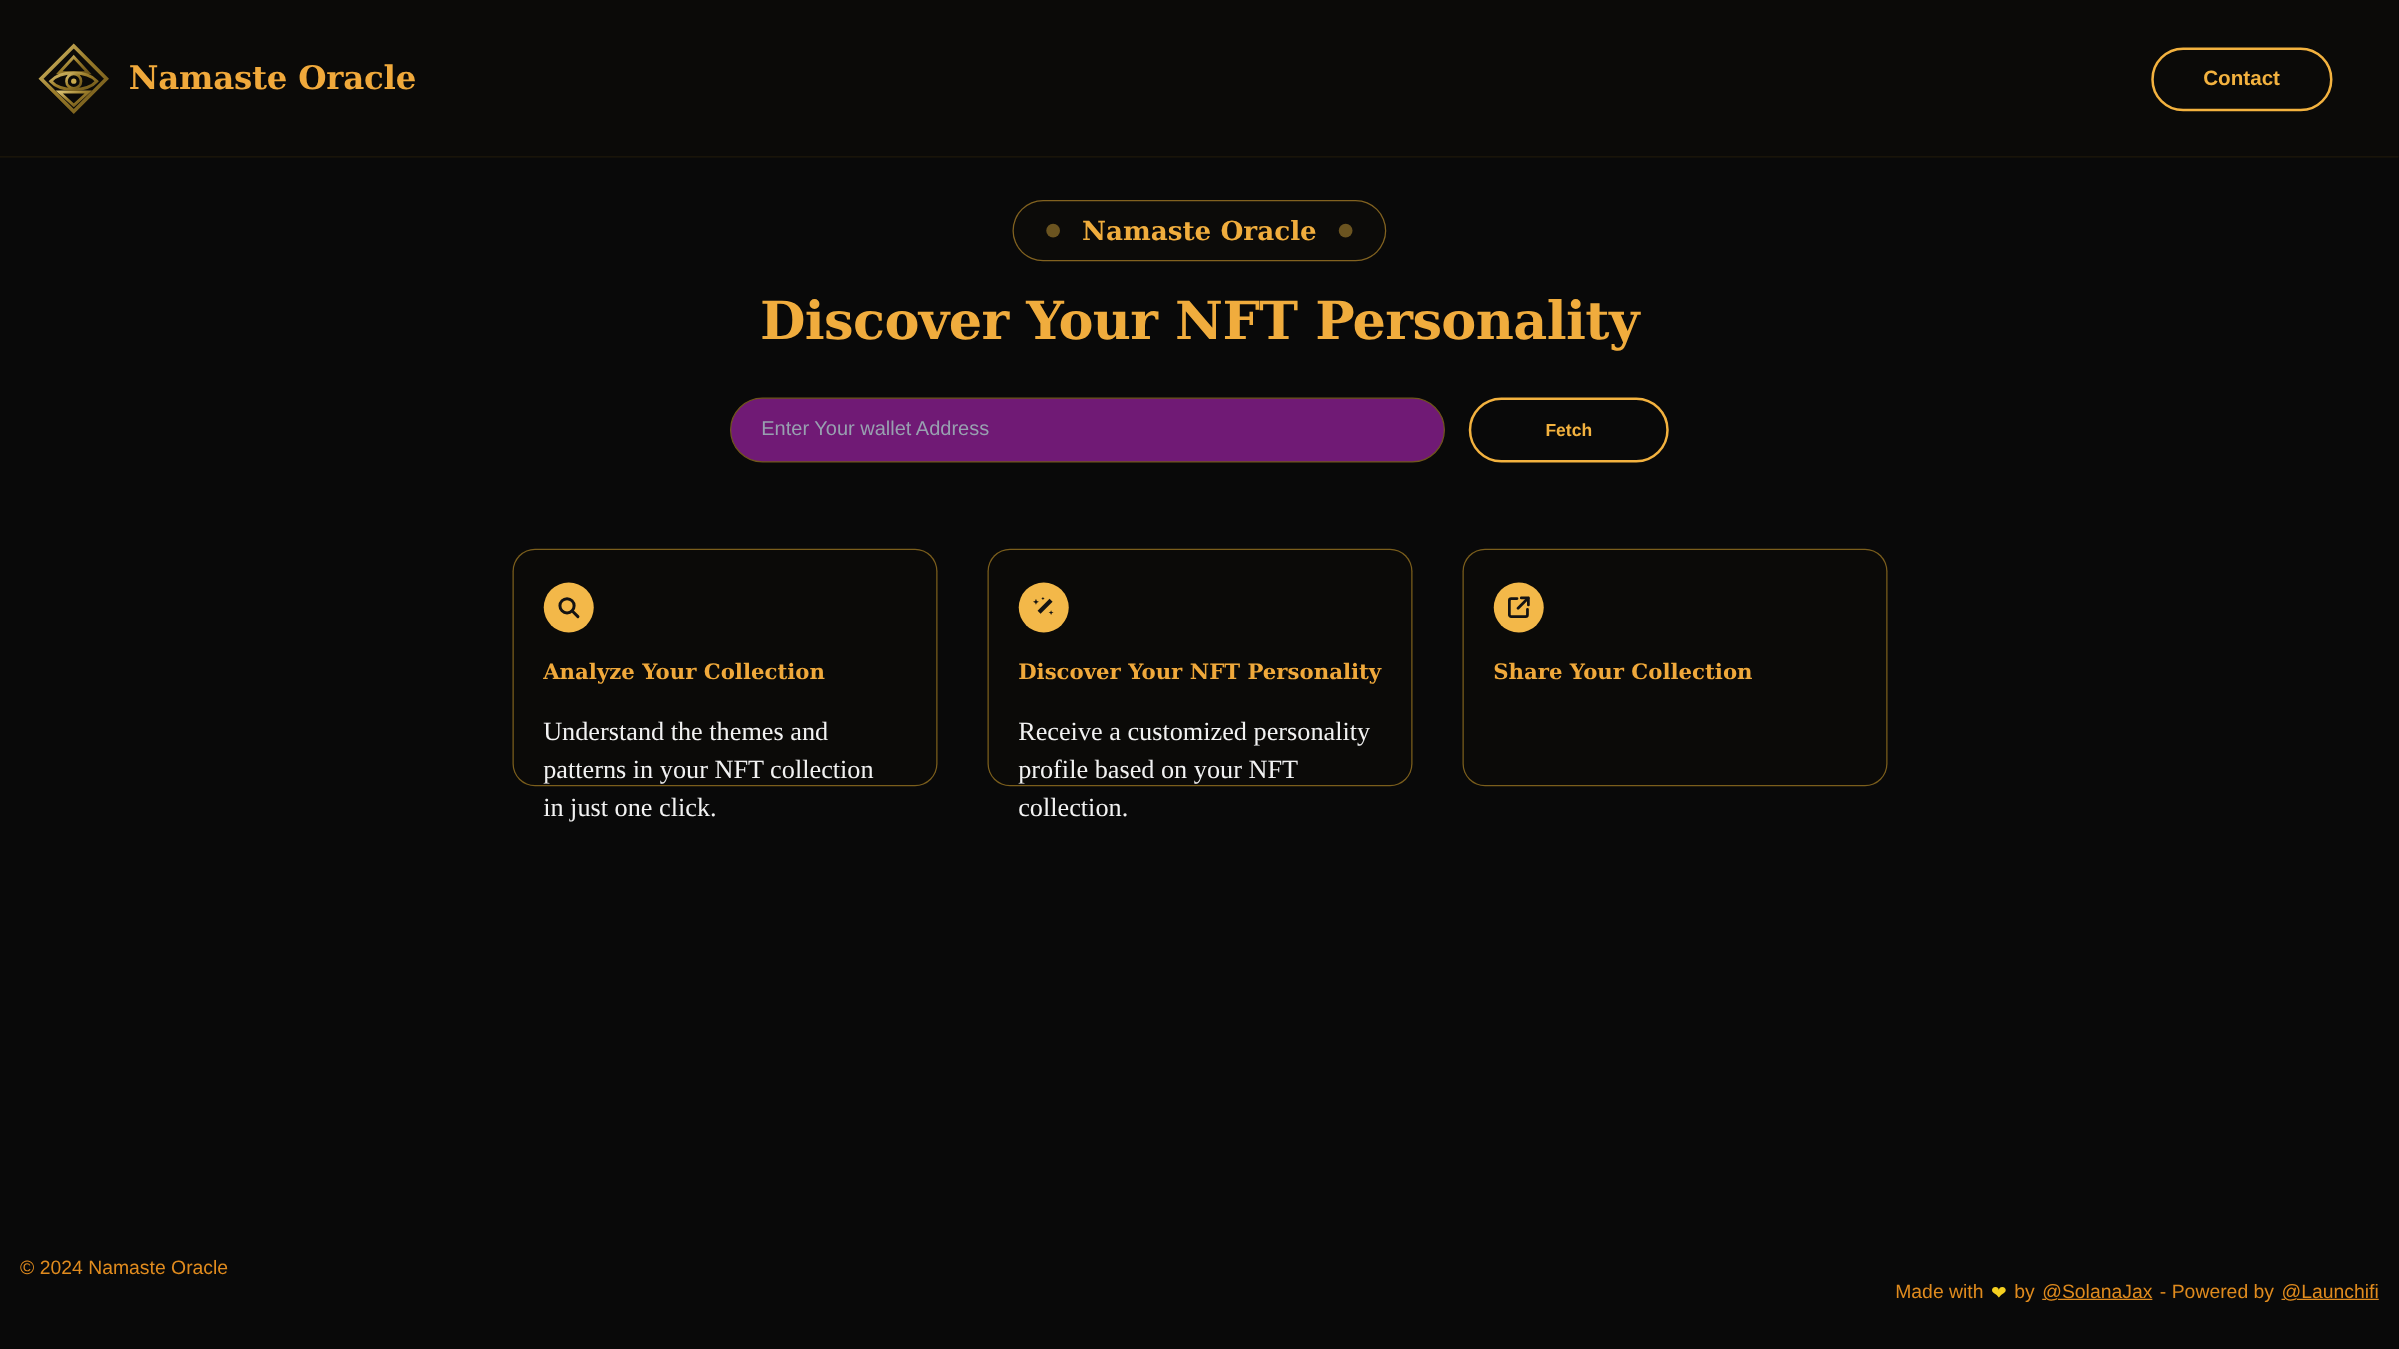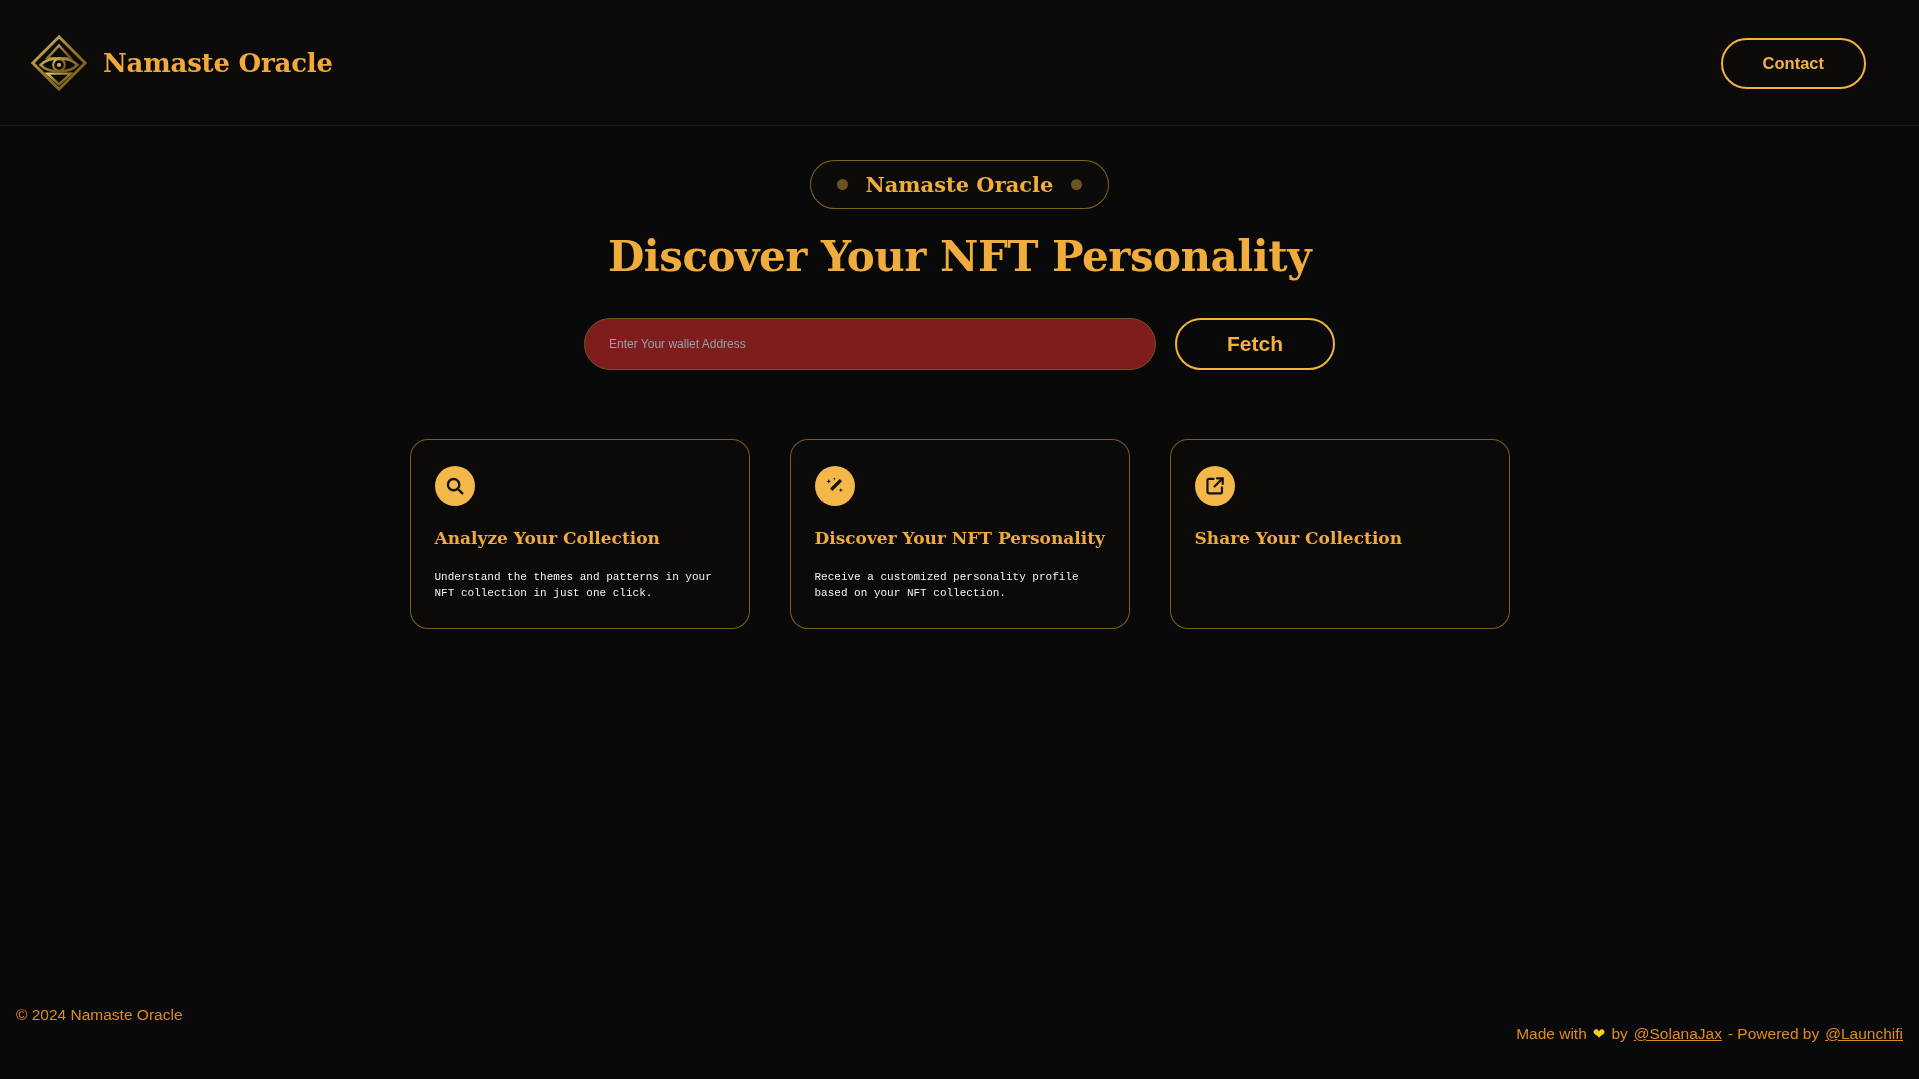--- a/index.html
+++ b/index.html
@@ -116,40 +116,40 @@
     margin-top: 37px;
     display: flex;
     align-items: center;
     gap: 19px;
   }
   .wallet-input {
     width: 572px;
     height: 52px;
     border-radius: 999px;
     border: 1.5px solid #70561c;
-    background: #7f1d1d;
+    background: #701a75;
     color: #e8e8e8;
     font-family: "Liberation Sans", sans-serif;
-    font-size: 12px;
+    font-size: 16px;
     padding: 0 24px;
     outline: none;
   }
   .wallet-input::placeholder {
     color: #98a0b0;
   }
   .fetch-btn {
     height: 52px;
     min-width: 160px;
     border-radius: 26px;
     border: 2px solid #f3b23f;
     background: transparent;
     color: #f3b23f;
     font-family: "Liberation Sans", sans-serif;
     font-weight: 700;
-    font-size: 21px;
+    font-size: 14px;
     cursor: pointer;
   }
 
   
   .cards-row {
     margin-top: 69px;
     display: flex;
     gap: 40px;
     justify-content: center;
   }
@@ -173,22 +173,22 @@
   .card-icon svg { display: block; }
   .card-title {
     margin-top: 22px;
     font-family: "DejaVu Serif", serif;
     font-weight: 700;
     font-size: 17px;
     color: #f0a93b;
   }
   .card-desc {
     margin-top: 22px;
-    font-family: Liberation Mono, monospace;
-    font-size: 11px;
+    font-family: Liberation Serif, serif;
+    font-size: 21px;
     line-height: 1.45;
     color: #f2f2f2;
     max-width: 285px;
   }
 
   
   #site-footer {
     position: absolute;
     left: 0; right: 0; bottom: 17px;
     height: 56px;

